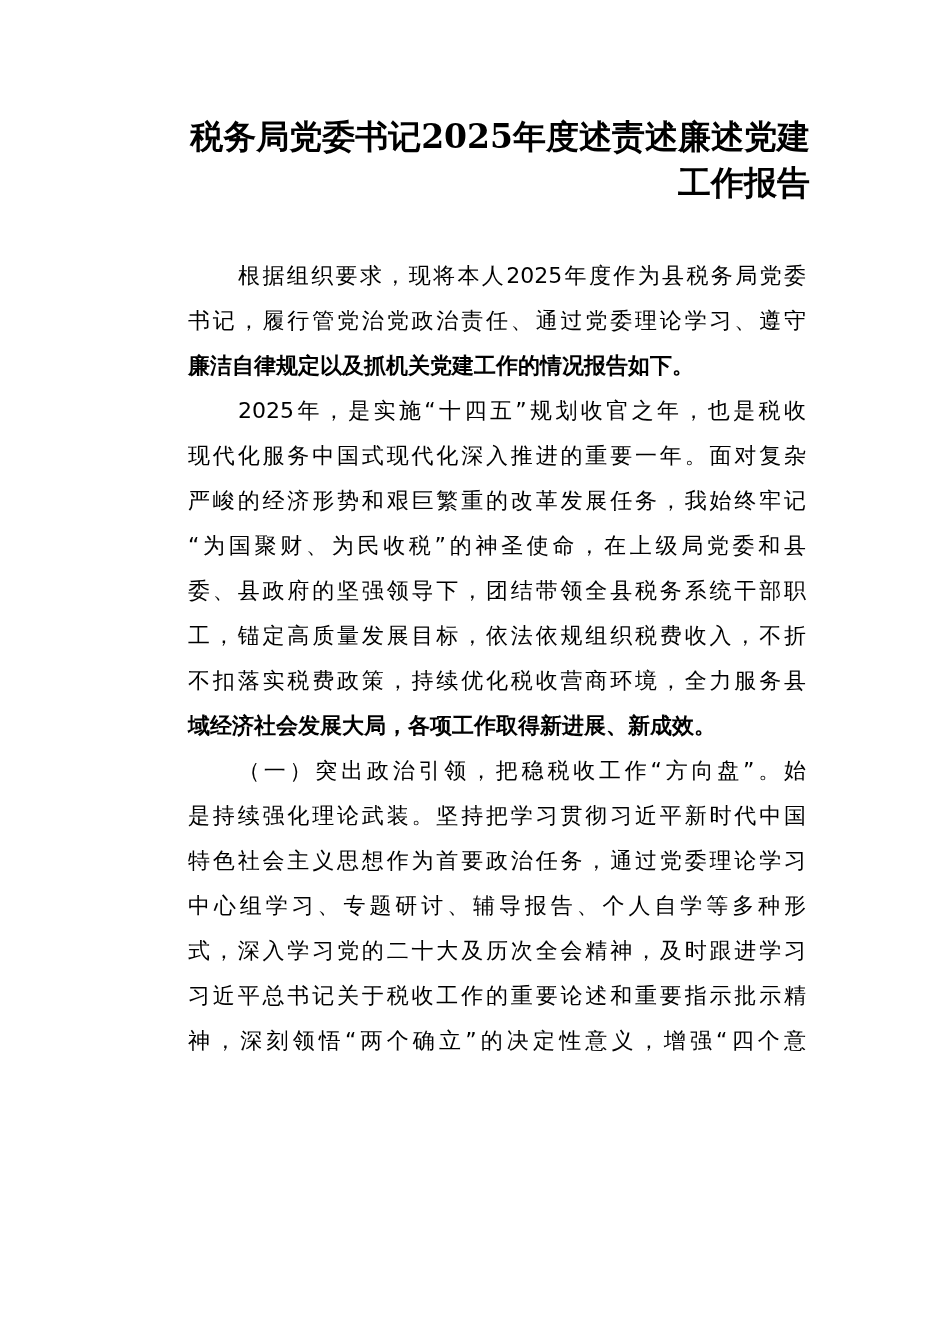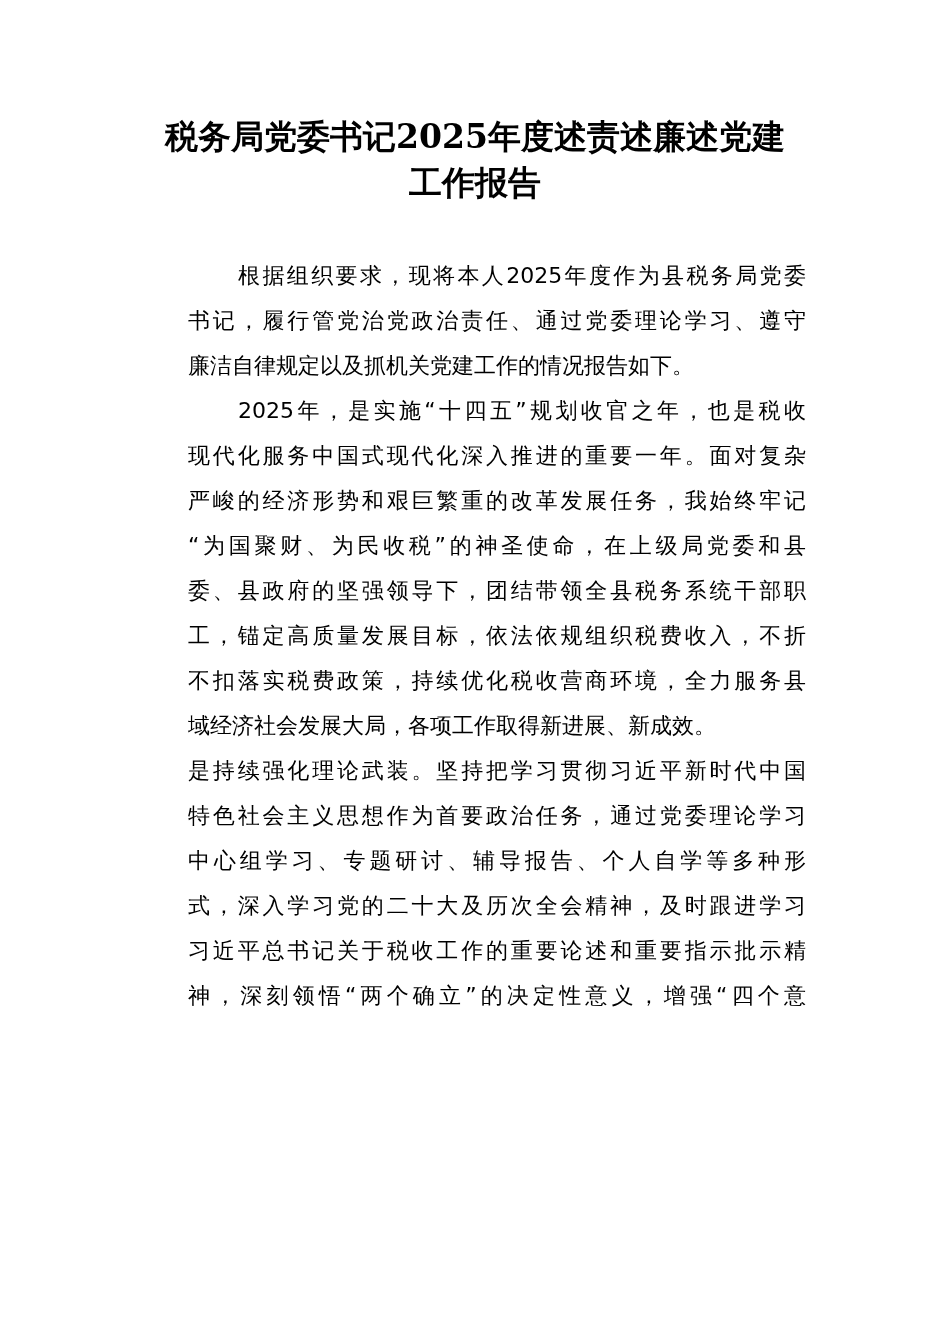--- a/index.html
+++ b/index.html
@@ -19,21 +19,21 @@
       left: 0; top: 0;
       width: 950px;
       height: 1344px;
       background: #ffffff;
     }
     .title {
       position: absolute;
       left: 140px;
       top: 114px;
       width: 670px;
-      text-align: center;
+      text-align: right;
       font-family: "DejaVu Serif", "Liberation Serif", serif;
       font-weight: bold;
       font-size: 33px;
       line-height: 46px;
       letter-spacing: 0px;
       margin: 0;
     }
     .body-text {
       position: absolute;
       left: 146px;
@@ -46,20 +46,21 @@
       font-family: "DejaVu Sans", "Liberation Sans", sans-serif;
       font-size: 22px;
       white-space: nowrap;
       text-align: justify;
       text-align-last: justify;
       letter-spacing: 0px;
       margin-left: 42px;
     }
     .line.last {
       text-align-last: left;
+      font-weight: bold;
     }
     .line.indent {
       padding-left: 50px;
     }
     .line.heading {
       font-weight: bold;
       font-family: "DejaVu Sans", "Liberation Sans", sans-serif;
     }
   </style>
 </head>
@@ -85,20 +86,21 @@
       <div class="line">现代化服务中国式现代化深入推进的重要一年。面对复杂</div>
       <div class="line">严峻的经济形势和艰巨繁重的改革发展任务，我始终牢记</div>
       <div class="line">“为国聚财、为民收税”的神圣使命，在上级局党委和县</div>
       <div class="line">委、县政府的坚强领导下，团结带领全县税务系统干部职</div>
       <div class="line">工，锚定高质量发展目标，依法依规组织税费收入，不折</div>
       <div class="line">不扣落实税费政策，持续优化税收营商环境，全力服务县</div>
       <div class="line last">域经济社会发展大局，各项工作取得新进展、新成效。</div>
     </div>
 
     <div>
+      <div class="line indent">（一）突出政治引领，把稳税收工作“方向盘”。始</div>
       <div class="line">是持续强化理论武装。坚持把学习贯彻习近平新时代中国</div>
       <div class="line">特色社会主义思想作为首要政治任务，通过党委理论学习</div>
       <div class="line">中心组学习、专题研讨、辅导报告、个人自学等多种形</div>
       <div class="line">式，深入学习党的二十大及历次全会精神，及时跟进学习</div>
       <div class="line">习近平总书记关于税收工作的重要论述和重要指示批示精</div>
       <div class="line">神，深刻领悟“两个确立”的决定性意义，增强“四个意</div>
     </div>
   </div>
 </div>
 

